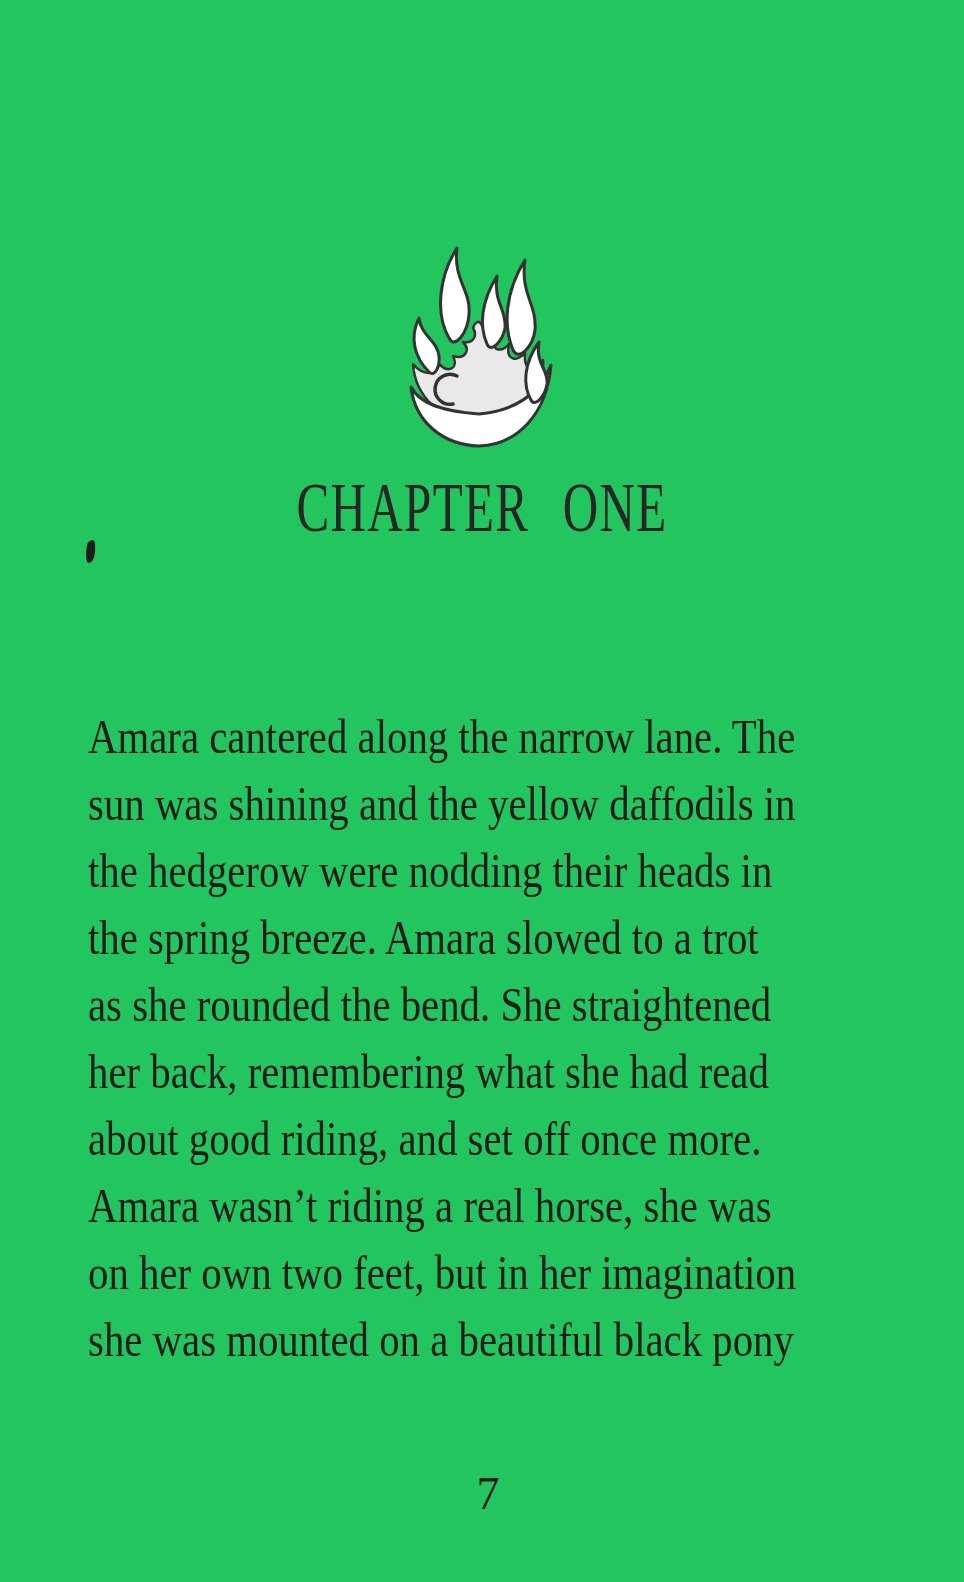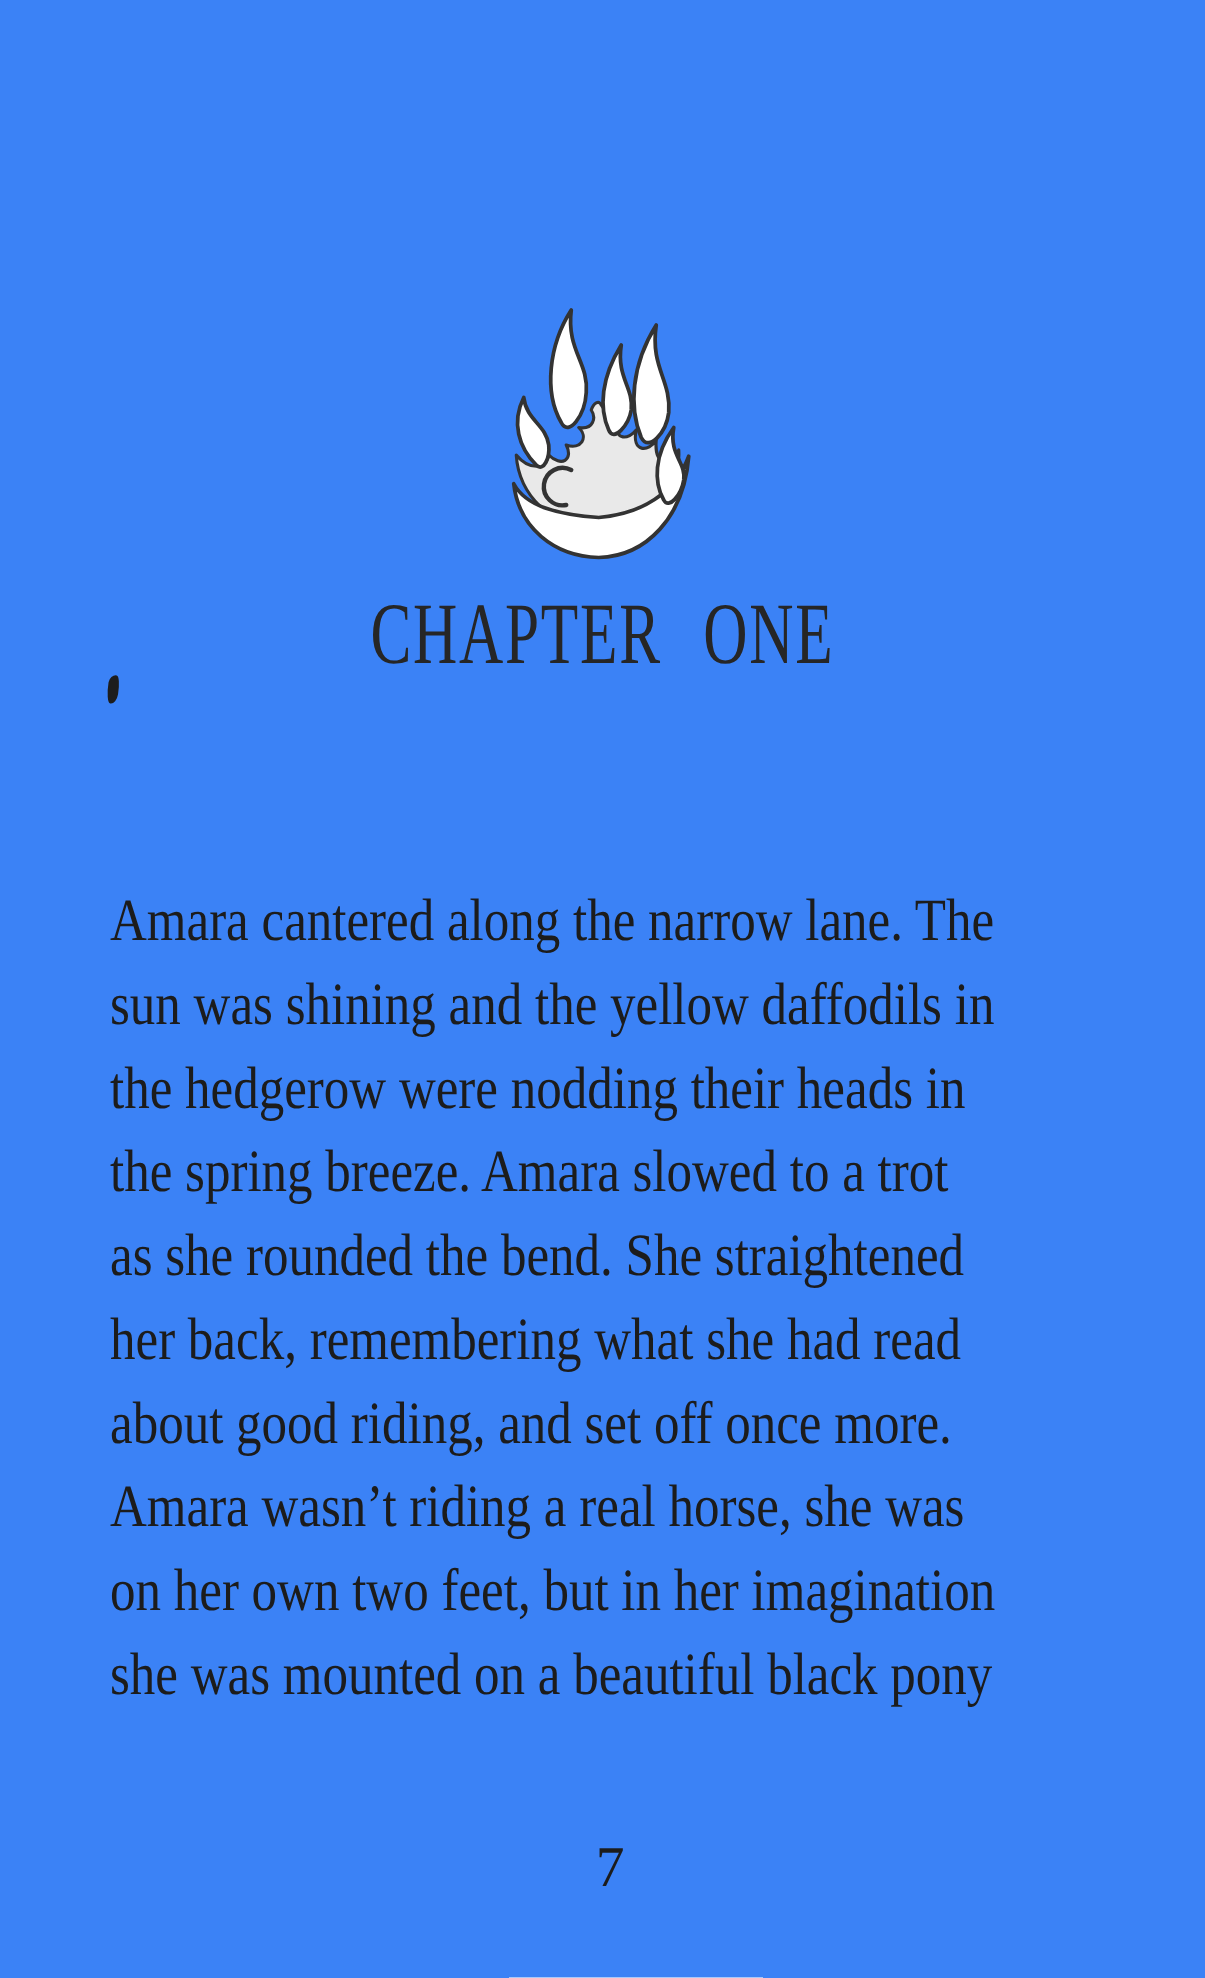--- a/index.html
+++ b/index.html
@@ -4,21 +4,21 @@
 <style>
   html, body {
     margin: 0;
     padding: 0;
     background: #ffffff;
   }
   .page {
     position: relative;
     width: 964px;
     height: 1582px;
-    background: #3b82f6;
+    background: #22c55e;
     overflow: hidden;
     font-family: "Liberation Serif", "DejaVu Serif", serif;
     color: #1c1c1c;
   }
   .ornament {
     position: absolute;
     left: 393px;
     top: 238px;
     width: 172px;
     height: 220px;

